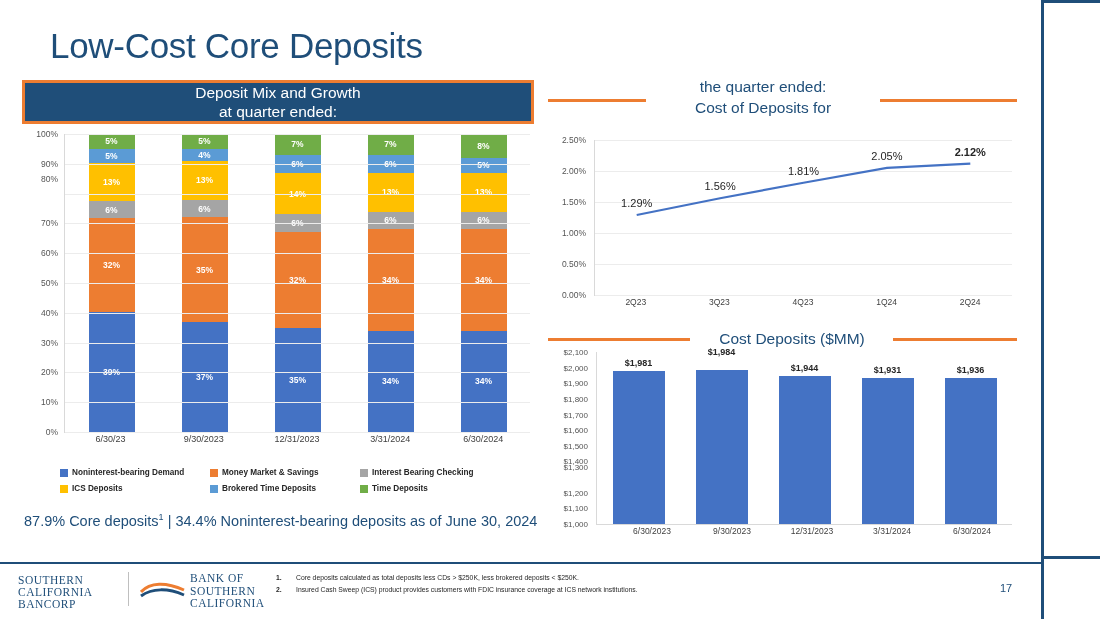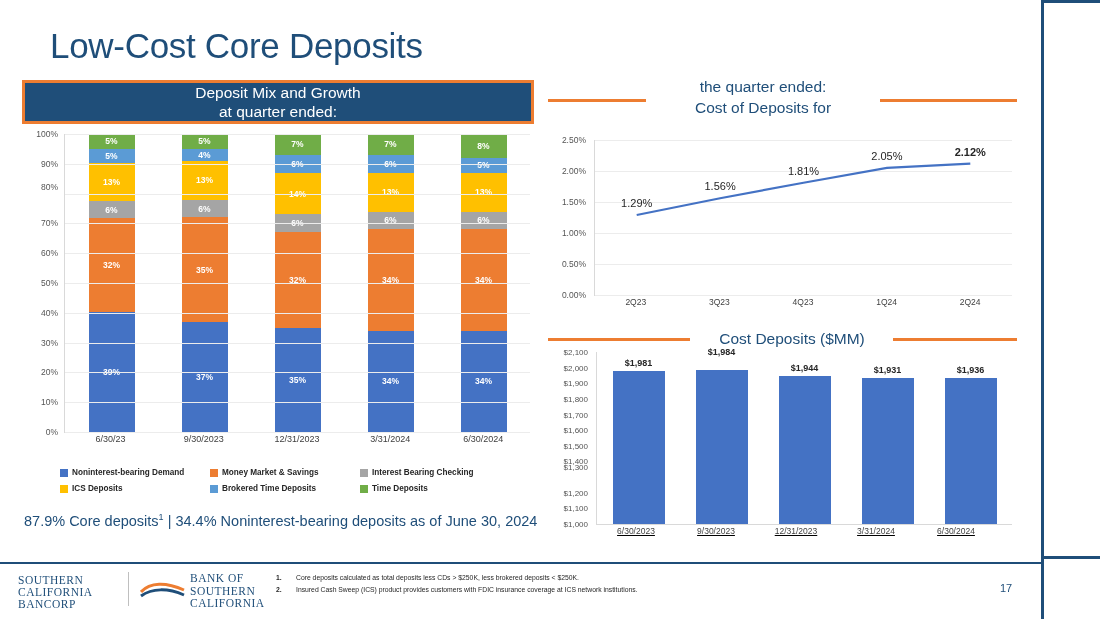--- a/index.html
+++ b/index.html
@@ -47,21 +47,21 @@
 
   
   .td-chart{position:absolute;left:548px;top:352px;width:470px;height:200px;}
   .t-yaxis{position:absolute;left:0;top:0;width:44px;height:172px;}
   .t-yaxis div{position:absolute;right:4px;font-size:8px;color:#555;transform:translateY(-50%);}
   .t-plot{position:absolute;left:48px;top:0;right:6px;height:172px;border-left:1px solid #d9d9d9;border-bottom:1px solid #d9d9d9;}
   .t-bars{position:absolute;left:0;right:0;bottom:0;top:0;display:flex;align-items:flex-end;justify-content:space-around;}
   .t-col{width:52px;position:relative;height:100%;display:flex;flex-direction:column;justify-content:flex-end;align-items:center;}
   .t-bar{width:52px;background:#4472c4;}
   .t-val{position:absolute;font-size:9px;font-weight:bold;color:#262626;white-space:nowrap;}
-  .t-xaxis{position:absolute;left:48px;right:6px;top:174px;display:flex;justify-content:flex-start;text-decoration:underline;}
+  .t-xaxis{position:absolute;left:37px;right:6px;top:174px;display:flex;justify-content:flex-end;}
   .t-xaxis div{width:80px;text-align:center;font-size:8.5px;color:#404040;}
 
   
   .foot-rule{position:absolute;left:0;top:562px;width:1041px;height:2px;background:#1f4e79;}
   .logo1{position:absolute;left:18px;top:574px;color:#1f4e79;font-family:"Liberation Serif",serif;font-size:11.5px;line-height:12px;letter-spacing:.5px;}
   .divider{position:absolute;left:128px;top:572px;width:1px;height:34px;background:#bfbfbf;}
   .logo2-text{position:absolute;left:190px;top:572px;color:#1f4e79;font-family:"Liberation Serif",serif;font-size:11.5px;line-height:12.5px;letter-spacing:.5px;}
   .swoosh{position:absolute;left:140px;top:578px;width:46px;height:24px;}
   .fn{position:absolute;font-size:6.8px;color:#262626;}
   .fn-num{position:absolute;font-size:6.8px;color:#262626;font-weight:bold;}
@@ -84,21 +84,21 @@
 <div class="left-chart">
   <div class="yaxis" id="mix-yaxis">
       <div style="top: 298px;">0%</div>
       <div style="top: 268.2px;">10%</div>
       <div style="top: 238.4px;">20%</div>
       <div style="top: 208.6px;">30%</div>
       <div style="top: 178.8px;">40%</div>
       <div style="top: 149px;">50%</div>
       <div style="top: 119.2px;">60%</div>
       <div style="top: 89.4px;">70%</div>
-      <div style="top: 53px;">80%</div>
+      <div style="top: 45px;">80%</div>
       <div style="top: 29.8px;">90%</div>
       <div style="top: 0px;">100%</div>
     </div>
   <div class="plot" id="mix-plot">
     <div class="bars" id="mix-bars">
         <div class="barcol">
           <div class="seg" style="background: rgb(112, 173, 71); height: 14.9px;">5%</div>
           <div class="seg" style="background: rgb(91, 155, 213); height: 14.9px;">5%</div>
           <div class="seg" style="background: rgb(255, 192, 0); height: 38.74px; color: rgb(255, 255, 255);">13%</div>
           <div class="seg" style="background: rgb(165, 165, 165); height: 17.88px; color: rgb(255, 255, 255);">6%</div>

